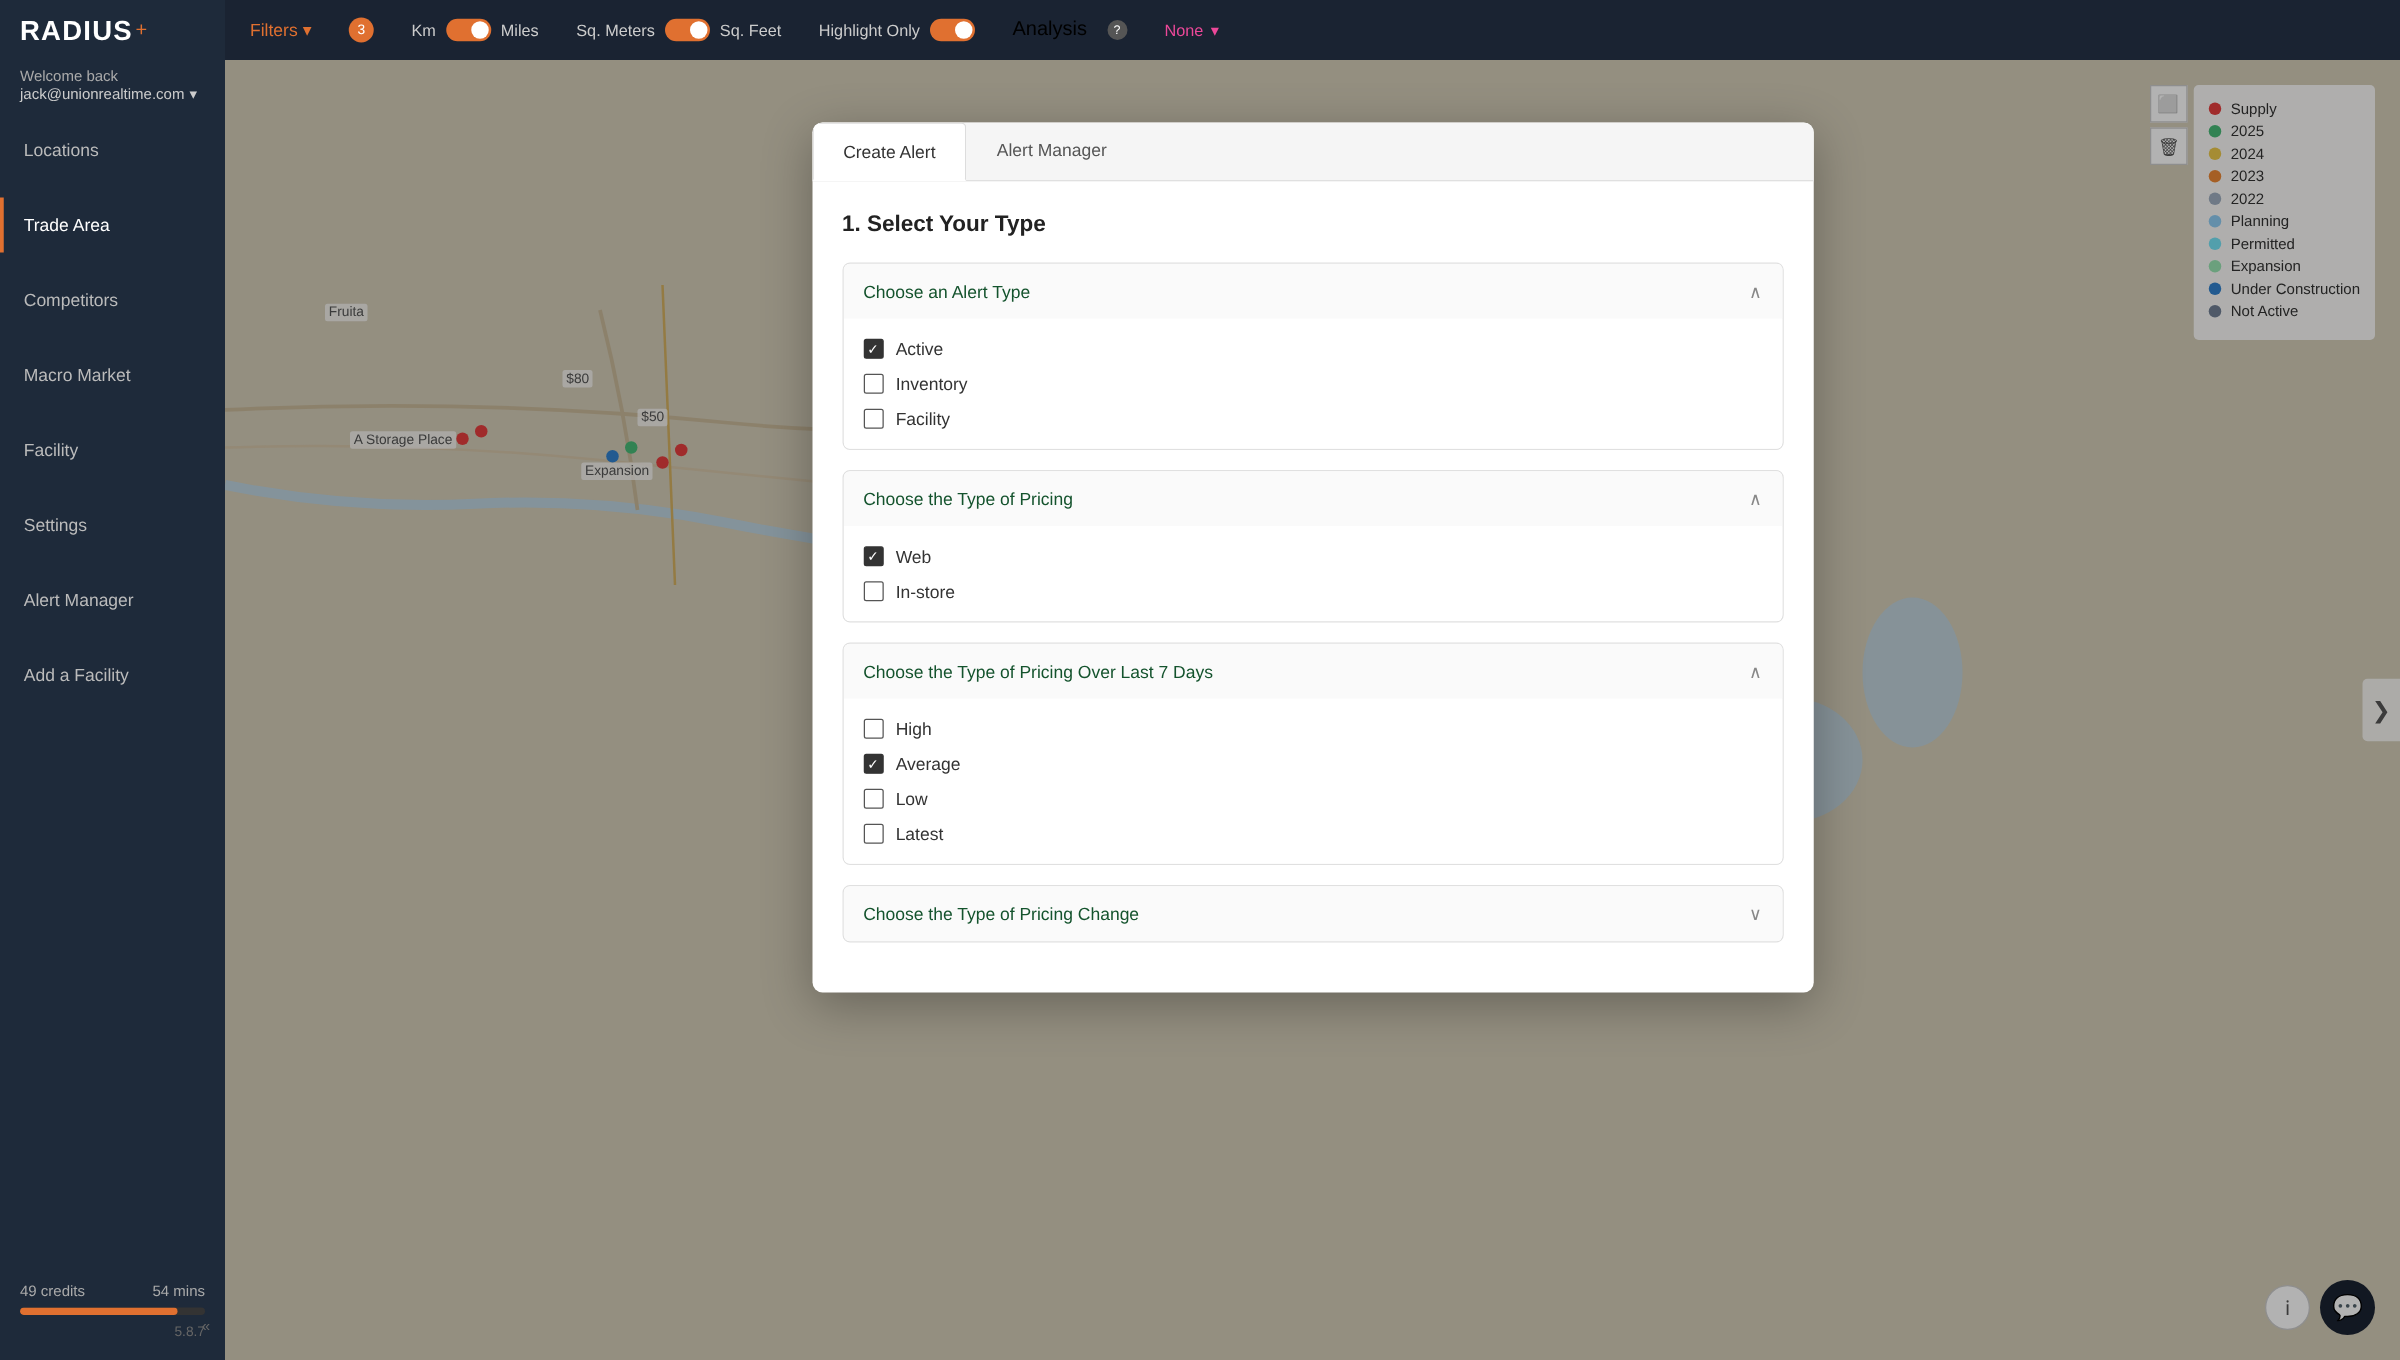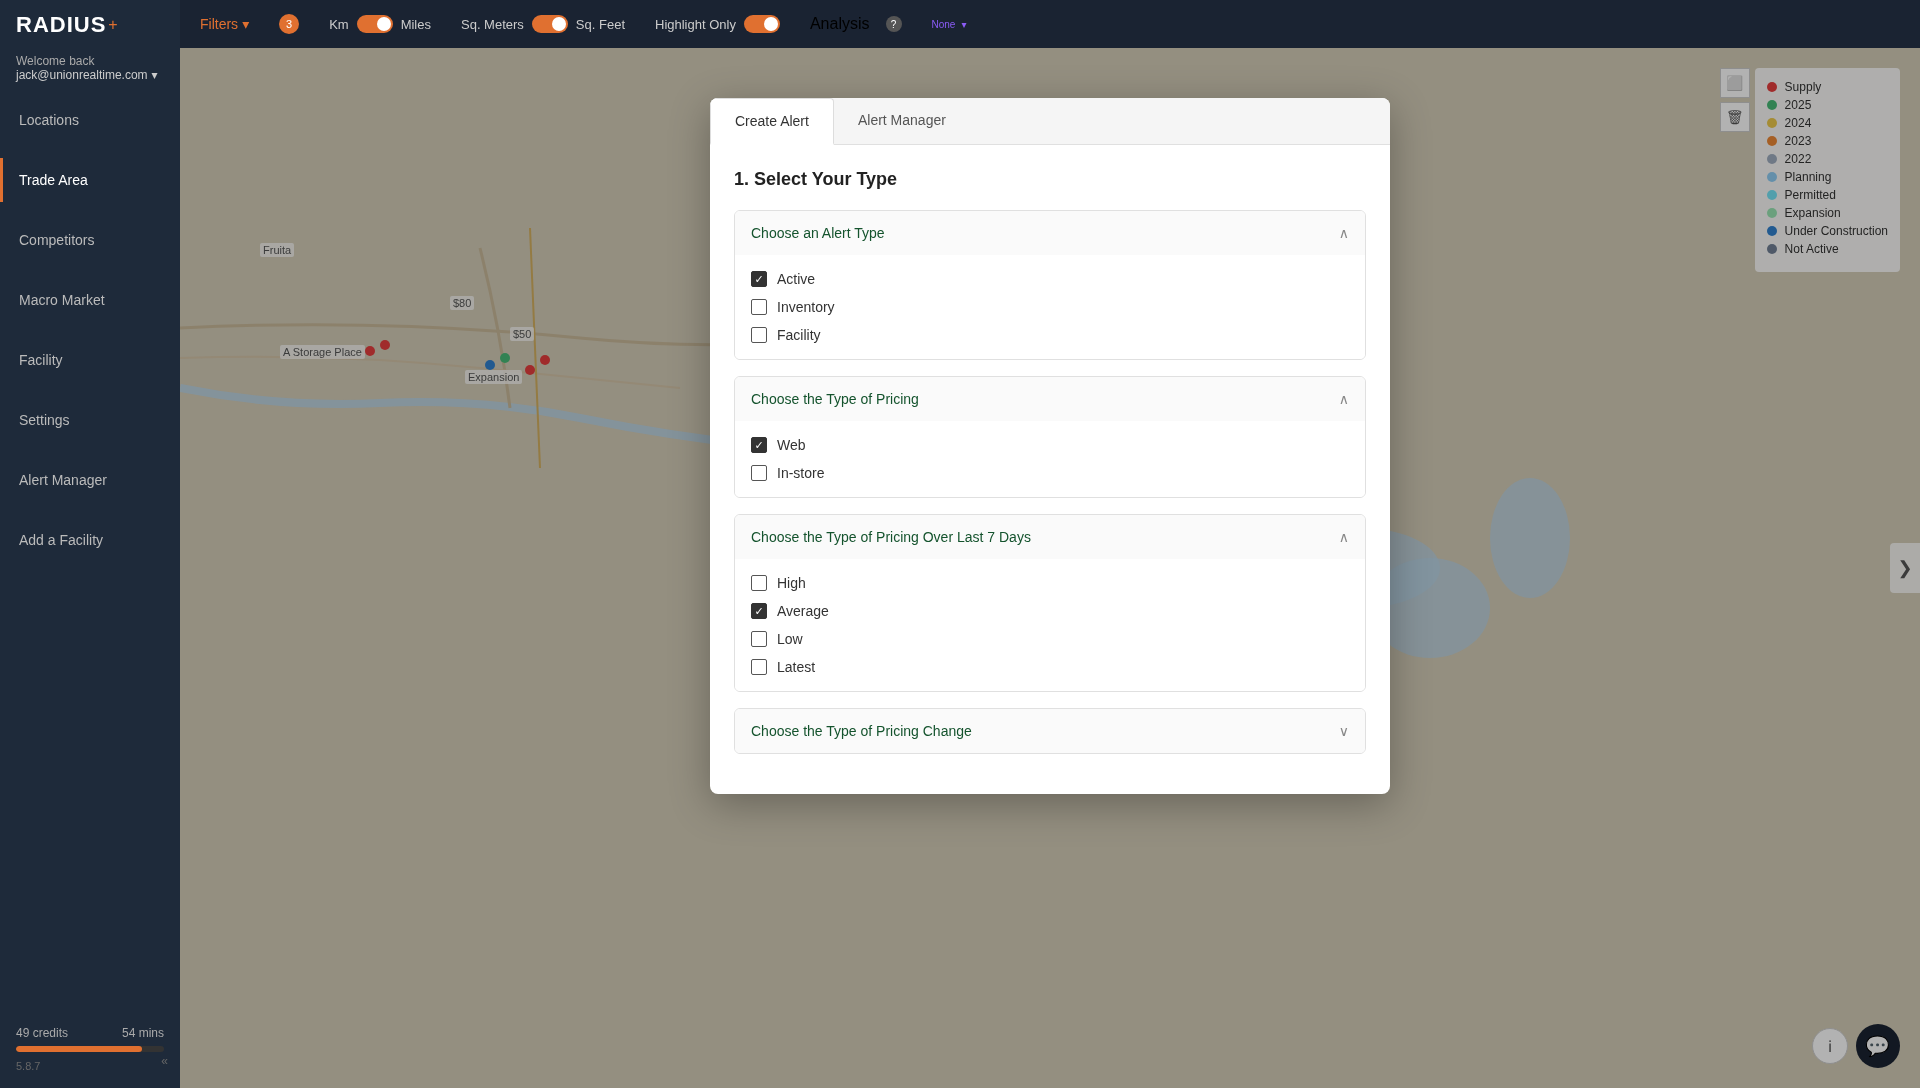--- a/index.html
+++ b/index.html
@@ -68,22 +68,22 @@
 
     .info-circle {
       width: 16px; height: 16px;
       background: #555;
       border-radius: 50%;
       display: inline-flex; align-items: center; justify-content: center;
       color: white; font-size: 10px;
     }
 
     .none-dropdown {
-      color: #8b5cf6;
-      font-size: 10px;
+      color: #ec4899;
+      font-size: 13px;
       display: flex; align-items: center; gap: 6px;
       cursor: pointer;
     }
 
     
     .sidebar {
       position: absolute;
       top: 0; left: 0;
       width: 180px; height: 100%;
       background: #1e2a3a;
@@ -137,20 +137,21 @@
       border-left: 3px solid transparent;
     }
 
     .nav-item.active {
       color: white;
       border-left: 3px solid #e07030;
     }
 
     .sidebar-bottom {
       padding: 16px;
+      text-align: right;
     }
 
     .credits-row {
       display: flex; justify-content: space-between;
       color: #aaa; font-size: 12px;
       margin-bottom: 6px;
     }
 
     .credits-bar {
       height: 6px;
@@ -282,21 +283,21 @@
       z-index: 200;
       display: flex;
       align-items: flex-start;
       justify-content: center;
       padding-top: 50px;
     }
 
     .modal {
       background: white;
       border-radius: 8px;
-      width: 680px;
+      width: 801px;
       max-height: 720px;
       overflow: hidden;
       box-shadow: 0 10px 40px rgba(0,0,0,0.3);
     }
 
     
     .modal-tabs {
       display: flex;
       border-bottom: 1px solid #e0e0e0;
       background: #f5f5f5;

